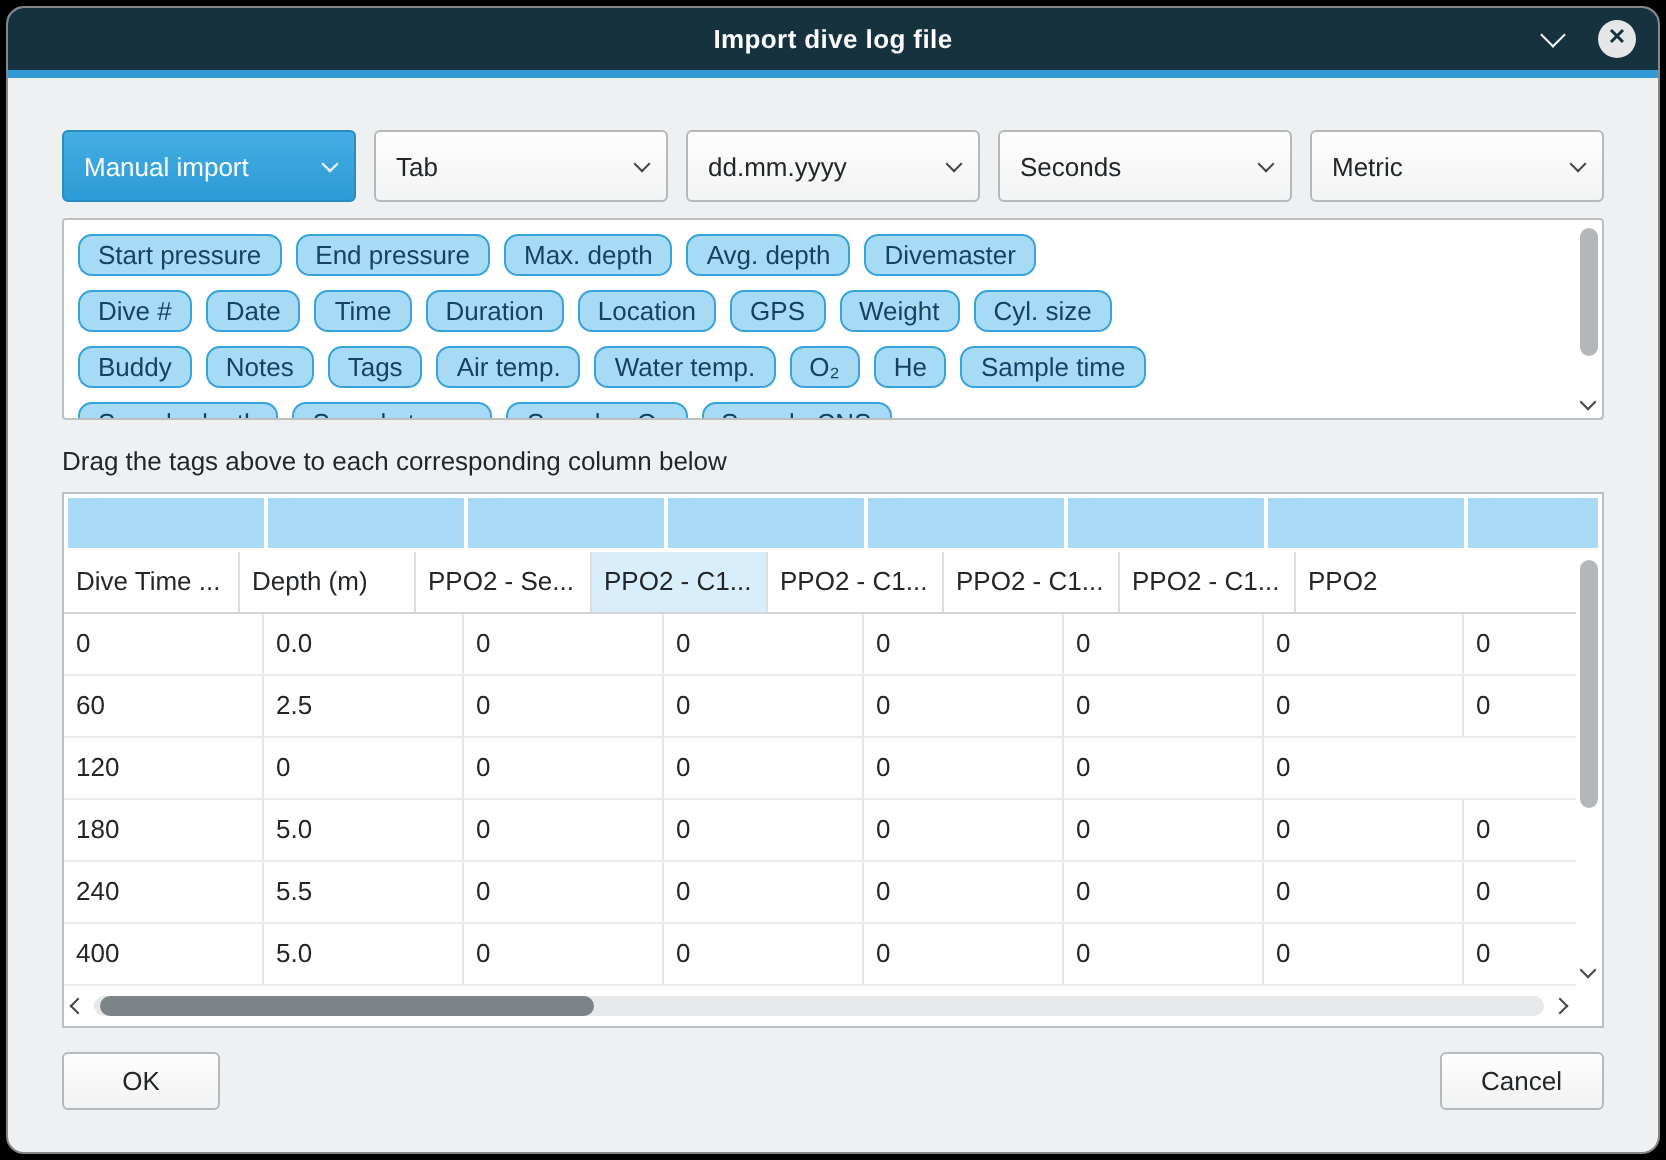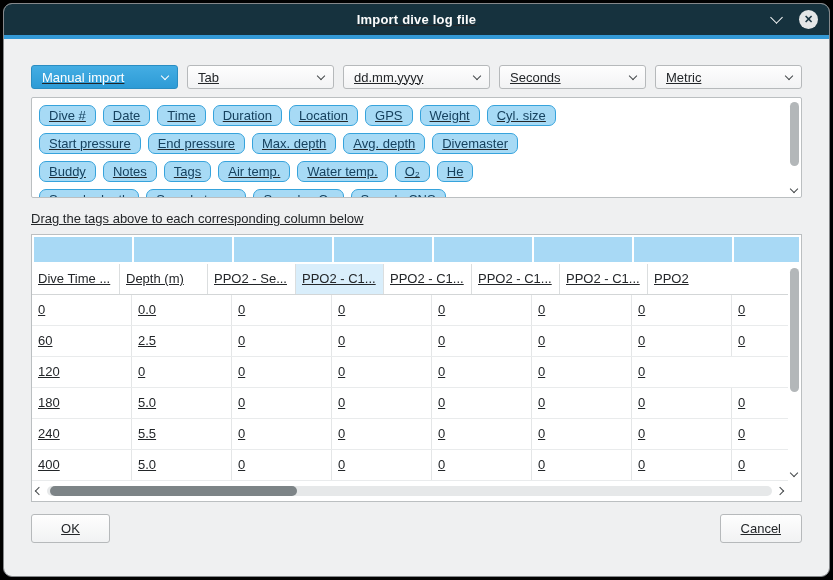--- a/index.html
+++ b/index.html
@@ -1,19 +1,19 @@
 <!DOCTYPE html>
 <html style="--accent: #3daee9; --titlebar: #16323e; --header-line: #3399d6; --tag-bg: #a7daf5; --tag-border: #36a3dc; --drop-row: #a8d9f5; --selected-header-bg: #d9eefb;"><head>
 <meta charset="utf-8">
 <style>
   html,body{margin:0;padding:0;width:833px;height:580px;overflow:hidden;
     font-family:"Liberation Sans",sans-serif;font-size:13px;color:#232629;background:#010101;}
   .stage{position:relative;width:833px;height:580px;background:#010101;overflow:hidden;}
   .window{position:absolute;inset:3px;border-radius:9px;background:#eff0f1;
-    border:1px solid #85888b;overflow:hidden;display:flex;flex-direction:column;box-sizing:border-box;text-decoration:underline;}
+    border:1px solid #85888b;overflow:hidden;display:flex;flex-direction:column;box-sizing:border-box;}
 
   
   .titlebar{height:31px;background:var(--titlebar,#16323e);display:flex;align-items:center;
     justify-content:center;position:relative;flex:none;}
   .title{color:#fcfcfc;font-size:13px;font-weight:bold;letter-spacing:.2px;}
   .tb-right{position:absolute;right:11px;top:0;height:100%;display:flex;align-items:center;gap:15px;}
   .shade-btn{width:16px;height:16px;display:flex;align-items:center;justify-content:center;}
   .close-btn{width:19px;height:19px;border-radius:50%;background:#e4e6e7;color:#17323e;
     display:flex;align-items:center;justify-content:center;font-size:11px;font-weight:bold;line-height:1;}
   .accent-line{height:4px;background:var(--header-line,#3399d6);flex:none;}
@@ -24,21 +24,21 @@
   .chevron.down{transform:rotate(45deg);}
   .chevron.left{transform:rotate(135deg);}
   .chevron.right{transform:rotate(-45deg);}
   .chevron.white{border-color:#fcfcfc;width:9px;height:9px;border-width:0 1.6px 1.6px 0;margin-top:-4px;}
 
   
   .content{flex:1;padding:26px 27px 0;display:flex;flex-direction:column;box-sizing:border-box;}
 
   
   .combo-row{display:flex;gap:9px;flex:none;}
-  .combo{flex:1;height:24px;background:linear-gradient(#fefefe,#f2f3f4);border:1px solid #b6b9bb;
+  .combo{flex:1;height:36px;background:linear-gradient(#fefefe,#f2f3f4);border:1px solid #b6b9bb;
     border-radius:3px;display:flex;align-items:center;justify-content:space-between;
     padding:0 9px 0 10px;box-sizing:border-box;cursor:default;}
   .combo .chevron{margin-top:-2px;}
   .combo.accent{background:linear-gradient(#44ade3,#2d9bd6);border-color:#2a8dc2;color:#fff;}
   .combo.accent .chevron{border-color:#fff;}
 
   
   .tag-panel{margin-top:8px;height:101px;background:#fff;border:1px solid #bbbfc1;border-radius:2px;
     position:relative;overflow:hidden;flex:none;box-sizing:border-box;}
   .tag-list{padding:7px 20px 0 7px;display:flex;flex-direction:column;gap:7px;}
@@ -121,44 +121,45 @@
         </div>
         <div class="combo">
           <span>Metric</span>
           <span class="chevron down"></span>
         </div>
       </div>
 
       <div class="tag-panel">
         <div class="tag-list">
             <div class="tag-row">
+              <span class="tag">Start pressure</span>
+              <span class="tag">End pressure</span>
+              <span class="tag">Max. depth</span>
+              <span class="tag">Avg. depth</span>
+              <span class="tag">Divemaster</span>
+            </div>
+            <div class="tag-row">
               <span class="tag">Dive #</span>
               <span class="tag">Date</span>
               <span class="tag">Time</span>
               <span class="tag">Duration</span>
               <span class="tag">Location</span>
               <span class="tag">GPS</span>
               <span class="tag">Weight</span>
               <span class="tag">Cyl. size</span>
             </div>
             <div class="tag-row">
-              <span class="tag">Start pressure</span>
-              <span class="tag">End pressure</span>
-              <span class="tag">Max. depth</span>
-              <span class="tag">Avg. depth</span>
-              <span class="tag">Divemaster</span>
-            </div>
-            <div class="tag-row">
               <span class="tag">Buddy</span>
               <span class="tag">Notes</span>
               <span class="tag">Tags</span>
               <span class="tag">Air temp.</span>
               <span class="tag">Water temp.</span>
               <span class="tag">O₂</span>
               <span class="tag">He</span>
+              <span class="tag">Sample time</span>
             </div>
             <div class="tag-row">
               <span class="tag">Sample depth</span>
               <span class="tag">Sample temp.</span>
               <span class="tag">Sample pO₂</span>
               <span class="tag">Sample CNS</span>
             </div>
           </div>
         <div class="tp-scroll">
           <div class="v-thumb tp-thumb"></div>

